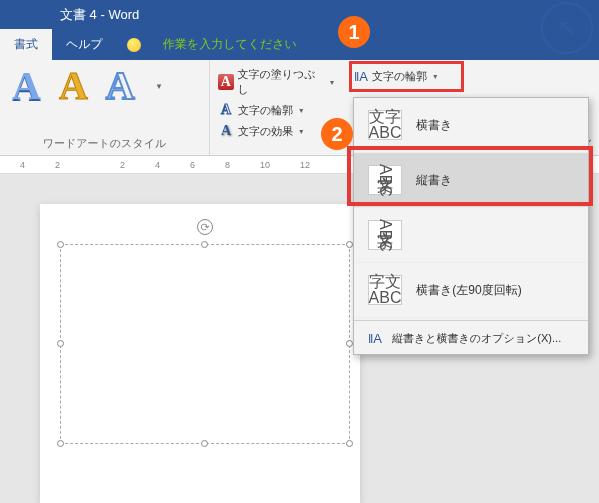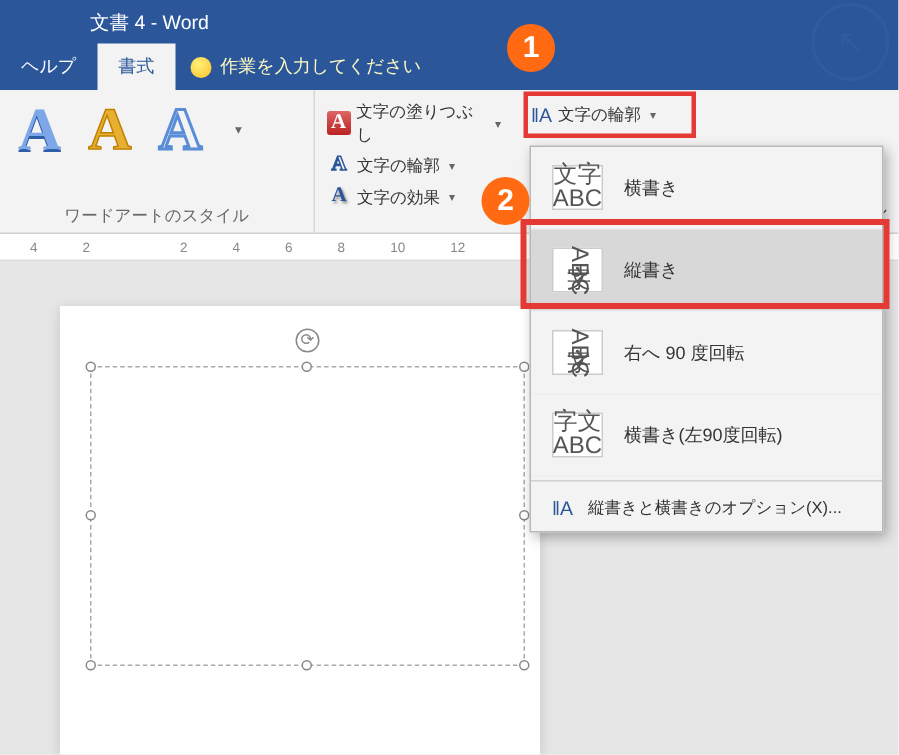--- a/index.html
+++ b/index.html
@@ -3,21 +3,21 @@
 <meta charset="utf-8">
 <style>
 *{box-sizing:border-box;margin:0;padding:0;font-family:"Yu Gothic UI","Meiryo",sans-serif}
 body{width:599px;height:503px;background:#fff;overflow:hidden;position:relative}
 .titlebar{height:30px;background:#2b579a;display:flex;align-items:center;color:#fff;font-size:11px}
 .titlebar .tool-tab{background:#3b3b3b;color:#fff;padding:6px 14px;font-size:11px;margin-left:40px}
 .titlebar .doc-title{margin-left:60px;font-size:13px}
 .ribbon-tabs{height:30px;background:#2b579a;display:flex;align-items:flex-end;color:#fff;font-size:12px}
 .ribbon-tabs .tab{padding:7px 14px;cursor:pointer}
 .ribbon-tabs .tab.active{background:#f3f3f3;color:#2b579a}
-.ribbon-tabs .tell-me{display:flex;align-items:center;gap:6px;padding:7px 10px;color:#fef9c3}
+.ribbon-tabs .tell-me{display:flex;align-items:center;gap:22px;padding:7px 10px;color:#84cc16}
 .bulb{width:14px;height:14px;border-radius:50%;background:radial-gradient(circle at 40% 35%,#fff176,#fbc02d)}
 .ribbon{height:96px;background:#f3f3f3;border-bottom:1px solid #d0d0d0;display:flex;position:relative}
 .group{border-right:1px solid #d8d8d8;padding:4px 8px 2px;display:flex;flex-direction:column;justify-content:space-between}
 .wordart-group{width:210px}
 .wa-row{display:flex;gap:18px;align-items:center;padding:2px 0 0 4px}
 .wa-sample{font-size:40px;font-family:"Times New Roman",serif;font-weight:bold;line-height:1}
 .wa1{color:#7da7e8;text-shadow:0 2px 0 #2d5fa8}
 .wa2{color:#e8b030;-webkit-text-stroke:1px #c08000}
 .wa3{color:transparent;-webkit-text-stroke:2px #5a8dd8}
 .wa-more{font-size:9px;color:#666;padding-left:4px}
@@ -65,22 +65,22 @@
 </style>
 </head>
 <body>
 
 <div class="titlebar">
   <div class="doc-title">文書 4 - Word</div>
   <div class="watermark">↖</div>
 </div>
 
 <div class="ribbon-tabs">
+  <div class="tab active">書式</div>
   <div class="tab">ヘルプ</div>
-  <div class="tab active">書式</div>
   <div class="tell-me">
     <span class="bulb"></span>
     <span>作業を入力してください</span>
   </div>
 </div>
 
 <div class="ribbon">
   <div class="group wordart-group">
     <div class="wa-row">
       <span class="wa-sample wa1">A</span>
@@ -164,21 +164,20 @@
         <span>ABC</span>
       </div>
     <span>横書き</span>
   </div>
   <div class="dd-item sel">
     <div class="dd-icon v">文字ABC</div>
     <span>縦書き</span>
   </div>
   <div class="dd-item">
     <div class="dd-icon v">文字ABC</div>
-    <span>右へ 90 度回転</span>
   </div>
   <div class="dd-item">
     <div class="dd-icon">
         <span>字文</span>
         <span>ABC</span>
       </div>
     <span>横書き(左90度回転)</span>
   </div>
   <div class="dd-sep"></div>
   <div class="dd-opt">

